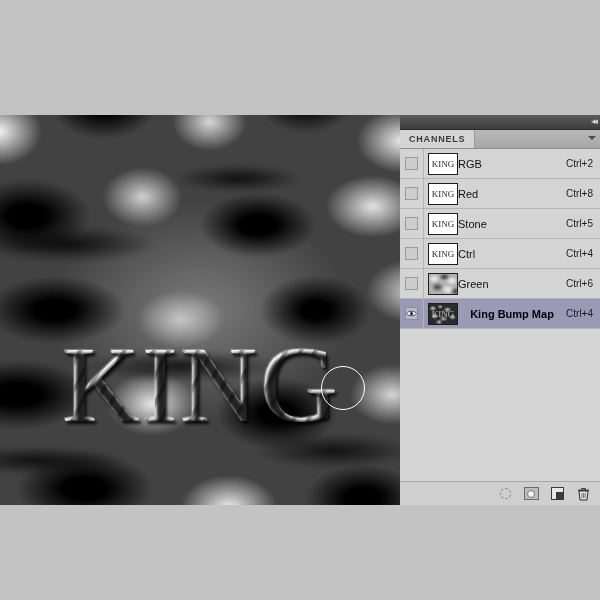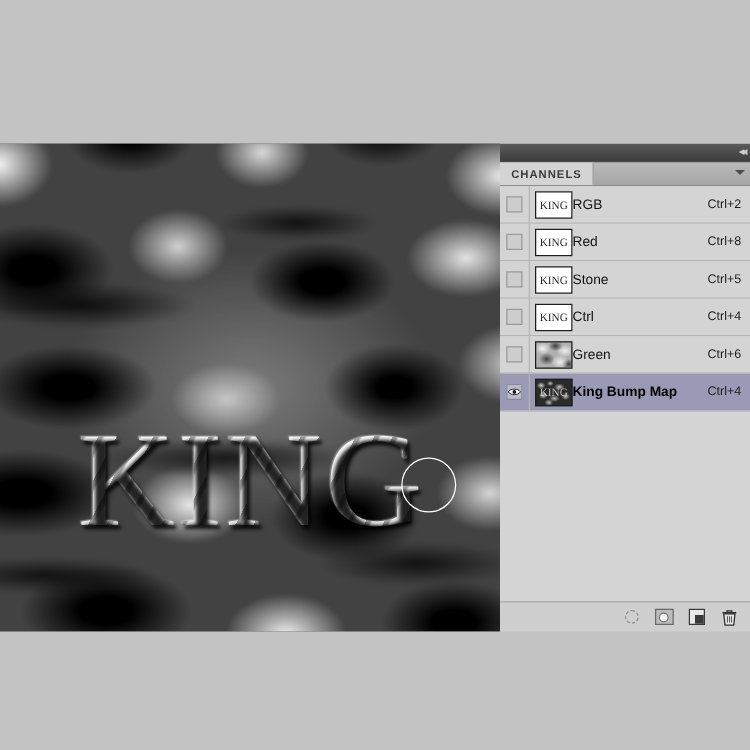--- a/index.html
+++ b/index.html
@@ -296,20 +296,21 @@
     flex: 1 1 auto;
     margin-left: 0;
     font-size: 11px;
     color: #111111;
     white-space: nowrap;
     overflow: hidden;
   }
   .row.selected .ch-name {
     font-weight: bold;
     color: #000000;
+    text-align: center;
   }
 
   .ch-shortcut {
     margin-right: 7px;
     font-size: 10px;
     color: #1b1b1b;
     white-space: nowrap;
   }
 
   .panel-bottombar {

